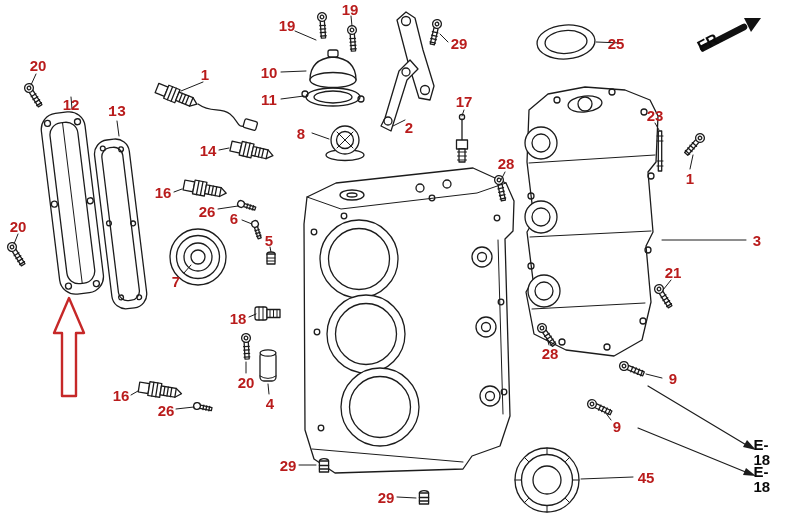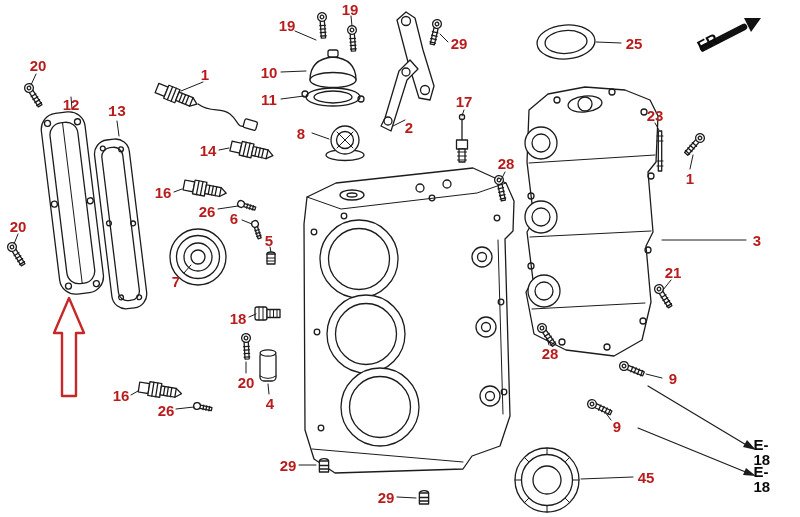--- a/index.html
+++ b/index.html
@@ -303,21 +303,21 @@
   </g>
 </svg>
 
 <div class="fr-label" style="left:710px;top:42px;">FR.</div>
 <div class="ref-label" style="left:769px;top:452px;">E-18</div>
 <div class="ref-label" style="left:769px;top:479px;">E-18</div>
 
 <div class="part-label" style="left: 287px; top: 25px;">19</div>
     <div class="part-label" style="left: 350px; top: 9px;">19</div>
     <div class="part-label" style="left: 459px; top: 43px;">29</div>
-    <div class="part-label" style="left: 634px; top: 43px;">25</div>
+    <div class="part-label" style="left: 616px; top: 43px;">25</div>
     <div class="part-label" style="left: 38px; top: 65px;">20</div>
     <div class="part-label" style="left: 71px; top: 104px;">12</div>
     <div class="part-label" style="left: 117px; top: 112px; font-family: Liberation Mono, monospace;">13</div>
     <div class="part-label" style="left: 205px; top: 74px;">1</div>
     <div class="part-label" style="left: 269px; top: 72px;">10</div>
     <div class="part-label" style="left: 269px; top: 99px;">11</div>
     <div class="part-label" style="left: 409px; top: 127px;">2</div>
     <div class="part-label" style="left: 301px; top: 133px;">8</div>
     <div class="part-label" style="left: 208px; top: 150px;">14</div>
     <div class="part-label" style="left: 464px; top: 101px;">17</div>

